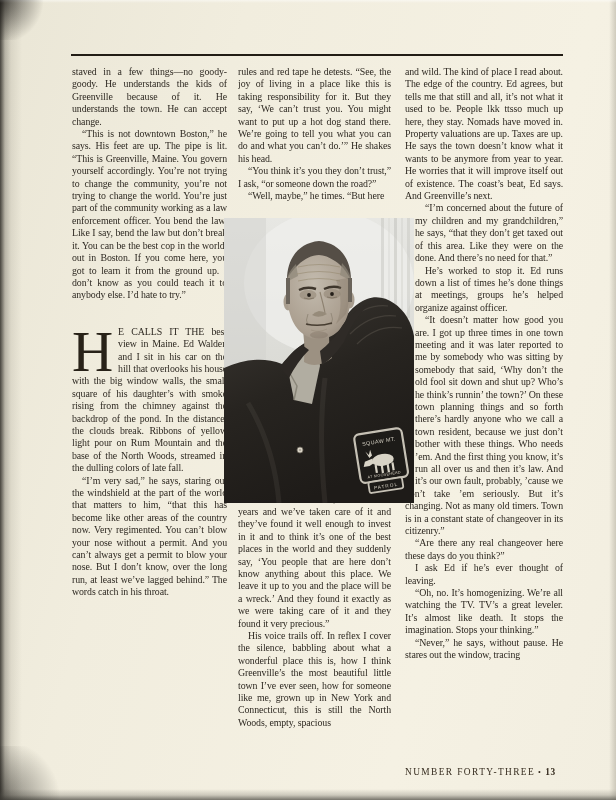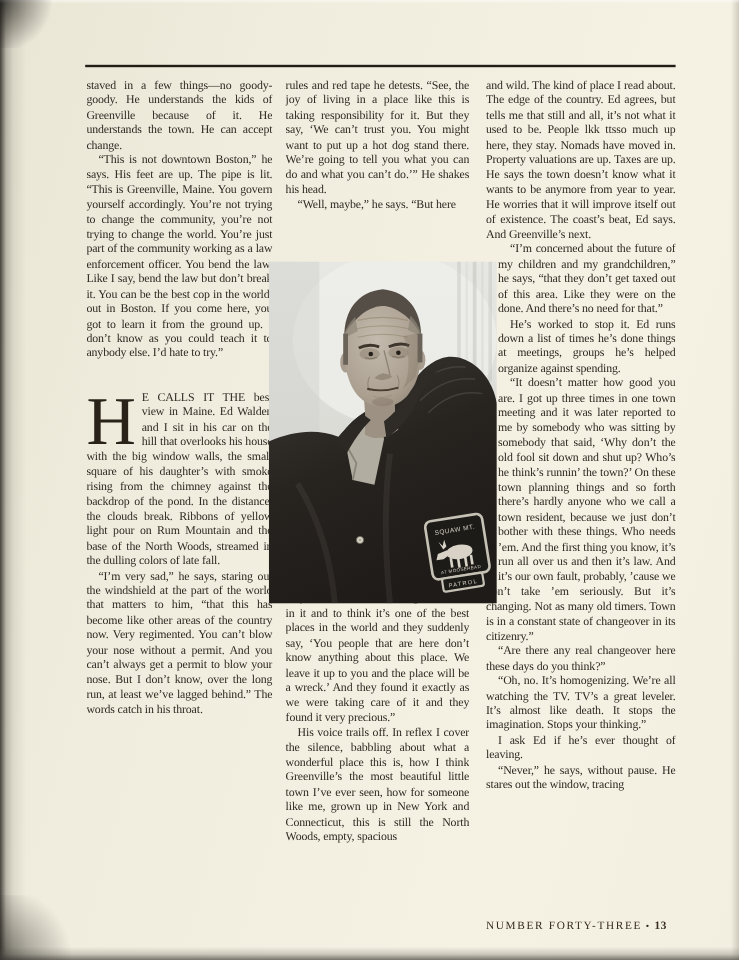--- a/index.html
+++ b/index.html
@@ -62,34 +62,35 @@
   <div class="rule"></div>
 
   <div class="col" id="col1">
       <p class="para noindent">staved in a few things—no goody-goody. He understands the kids of Greenville because of it. He understands the town. He can accept change.</p>
       <p class="para">“This is not downtown Boston,” he says. His feet are up. The pipe is lit. “This is Greenville, Maine. You govern yourself accordingly. You’re not trying to change the community, you’re not trying to change the world. You’re just part of the community working as a law enforcement officer. You bend the law. Like I say, bend the law but don’t break it. You can be the best cop in the world, out in Boston. If you come here, you got to learn it from the ground up. I don’t know as you could teach it to anybody else. I’d hate to try.”</p>
       <p class="para noindent section-start"><span class="dropcap">H</span>E CALLS IT THE best view in Maine. Ed Walden and I sit in his car on the hill that overlooks his house with the big window walls, the small square of his daughter’s with smoke rising from the chimney against the backdrop of the pond. In the distance, the clouds break. Ribbons of yellow light pour on Rum Mountain and the base of the North Woods, streamed in the dulling colors of late fall.</p>
       <p class="para">“I’m very sad,” he says, staring out the windshield at the part of the world that matters to him, “that this has become like other areas of the country now. Very regimented. You can’t blow your nose without a permit. And you can’t always get a permit to blow your nose. But I don’t know, over the long run, at least we’ve lagged behind.” The words catch in his throat.</p>
     </div>
   <div class="col" id="col2">
       <p class="para noindent">rules and red tape he detests. “See, the joy of living in a place like this is taking responsibility for it. But they say, ‘We can’t trust you. You might want to put up a hot dog stand there. We’re going to tell you what you can do and what you can’t do.’” He shakes his head.</p>
-      <p class="para">“Well, maybe,” he says. “But here</p>
+      <p class="para">“You think it’s you they don’t trust,” I ask, “or someone down the road?”</p>
+      <p class="para">“Well, maybe,” he times. “But here</p>
       <div class="photo-spacer"></div>
       <p class="para noindent">it’s been for a hundred, two hundred years and we’ve taken care of it and they’ve found it well enough to invest in it and to think it’s one of the best places in the world and they suddenly say, ‘You people that are here don’t know anything about this place. We leave it up to you and the place will be a wreck.’ And they found it exactly as we were taking care of it and they found it very precious.”</p>
       <p class="para">His voice trails off. In reflex I cover the silence, babbling about what a wonderful place this is, how I think Greenville’s the most beautiful little town I’ve ever seen, how for someone like me, grown up in New York and Connecticut, this is still the North Woods, empty, spacious</p>
     </div>
   <div class="col" id="col3">
       <p class="para noindent">and wild. The kind of place I read about. The edge of the country. Ed agrees, but tells me that still and all, it’s not what it used to be. People lkk ttsso much up here, they stay. Nomads have moved in. Property valuations are up. Taxes are up. He says the town doesn’t know what it wants to be anymore from year to year. He worries that it will improve itself out of existence. The coast’s beat, Ed says. And Greenville’s next.</p>
       <div class="intrude"></div>
       <p class="para">“I’m concerned about the future of my children and my grandchildren,” he says, “that they don’t get taxed out of this area. Like they were on the done. And there’s no need for that.”</p>
-      <p class="para">He’s worked to stop it. Ed runs down a list of times he’s done things at meetings, groups he’s helped organize against spending.</p>
+      <p class="para">He’s worked to stop it. Ed runs down a list of times he’s done things at meetings, groups he’s helped organize against officer.</p>
       <p class="para">“It doesn’t matter how good you are. I got up three times in one town meeting and it was later reported to me by somebody who was sitting by somebody that said, ‘Why don’t the old fool sit down and shut up? Who’s he think’s runnin’ the town?’ On these town planning things and so forth there’s hardly anyone who we call a town resident, because we just don’t bother with these things. Who needs ’em. And the first thing you know, it’s run all over us and then it’s law. And it’s our own fault, probably, ’cause we don’t take ’em seriously. But it’s changing. Not as many old timers. Town is in a constant state of changeover in its citizenry.”</p>
       <p class="para">“Are there any real changeover here these days do you think?”</p>
+      <p class="para">I ask Ed if he’s ever thought of leaving.</p>
       <p class="para">“Oh, no. It’s homogenizing. We’re all watching the TV. TV’s a great leveler. It’s almost like death. It stops the imagination. Stops your thinking.”</p>
-      <p class="para">I ask Ed if he’s ever thought of leaving.</p>
       <p class="para">“Never,” he says, without pause. He stares out the window, tracing</p>
     </div>
 
   <div class="photo">
     <svg width="190" height="285" viewBox="0 0 190 285" xmlns="http://www.w3.org/2000/svg">
       <defs>
         <linearGradient id="bg" x1="0" y1="0" x2="0" y2="1">
           <stop offset="0" stop-color="#e7e7e3"></stop>
           <stop offset="0.55" stop-color="#dadad5"></stop>
           <stop offset="1" stop-color="#cfcfc9"></stop>

